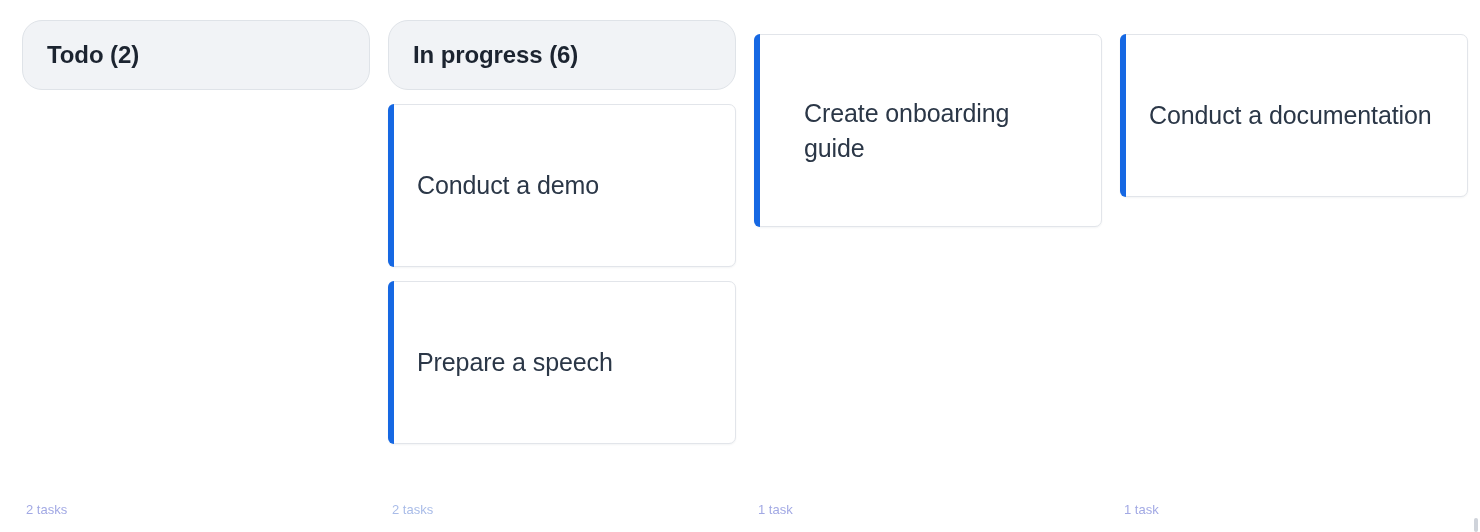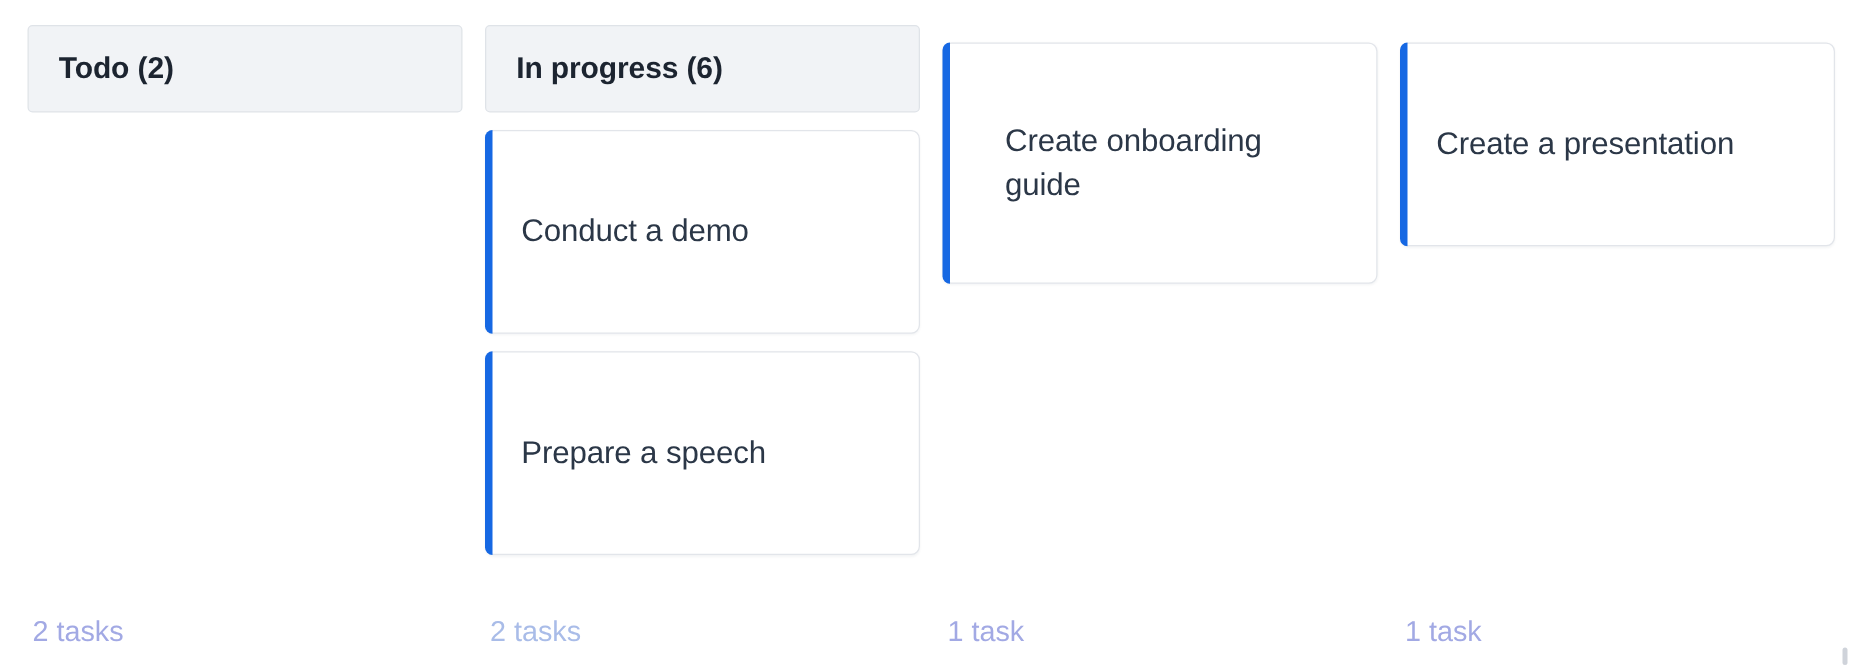--- a/index.html
+++ b/index.html
@@ -29,21 +29,21 @@
     display: flex;
     flex-direction: column;
     height: 100%;
   }
 
   .column-header {
     height: 70px;
     flex: 0 0 70px;
     background: #f1f3f6;
     border: 1px solid #dfe3e8;
-    border-radius: 4px;
+    border-radius: 20px;
     display: flex;
     align-items: center;
     padding: 0 24px;
   }
 
   .column-title {
     font-size: 24px;
     font-weight: bold;
     color: #1c2430;
     letter-spacing: -0.1px;
@@ -88,21 +88,21 @@
     letter-spacing: -0.1px;
   }
 
   .column-footer {
     margin-top: auto;
     padding-bottom: 14px;
     padding-left: 4px;
   }
 
   .footer-count {
-    font-size: 23px;
+    font-size: 13px;
     color: #a2a9e4;
     line-height: 1;
   }
 
   .column:nth-child(2) .footer-count { color: #a9bce8; }
 
   .scroll-sliver {
     position: absolute;
     right: 2px;
     bottom: 0px;
@@ -150,21 +150,21 @@
       </div>
     </div>
     <div class="column-footer">
       <span class="footer-count">1 task</span>
     </div>
   </div>
 
   <div class="column">
     <div class="card-list">
       <div class="card">
-        <span class="card-title">Create a presentation</span>
+        <span class="card-title">Conduct a documentation</span>
       </div>
     </div>
     <div class="column-footer">
       <span class="footer-count">1 task</span>
     </div>
   </div>
 
   <div class="scroll-sliver"></div>
 </div>
 

